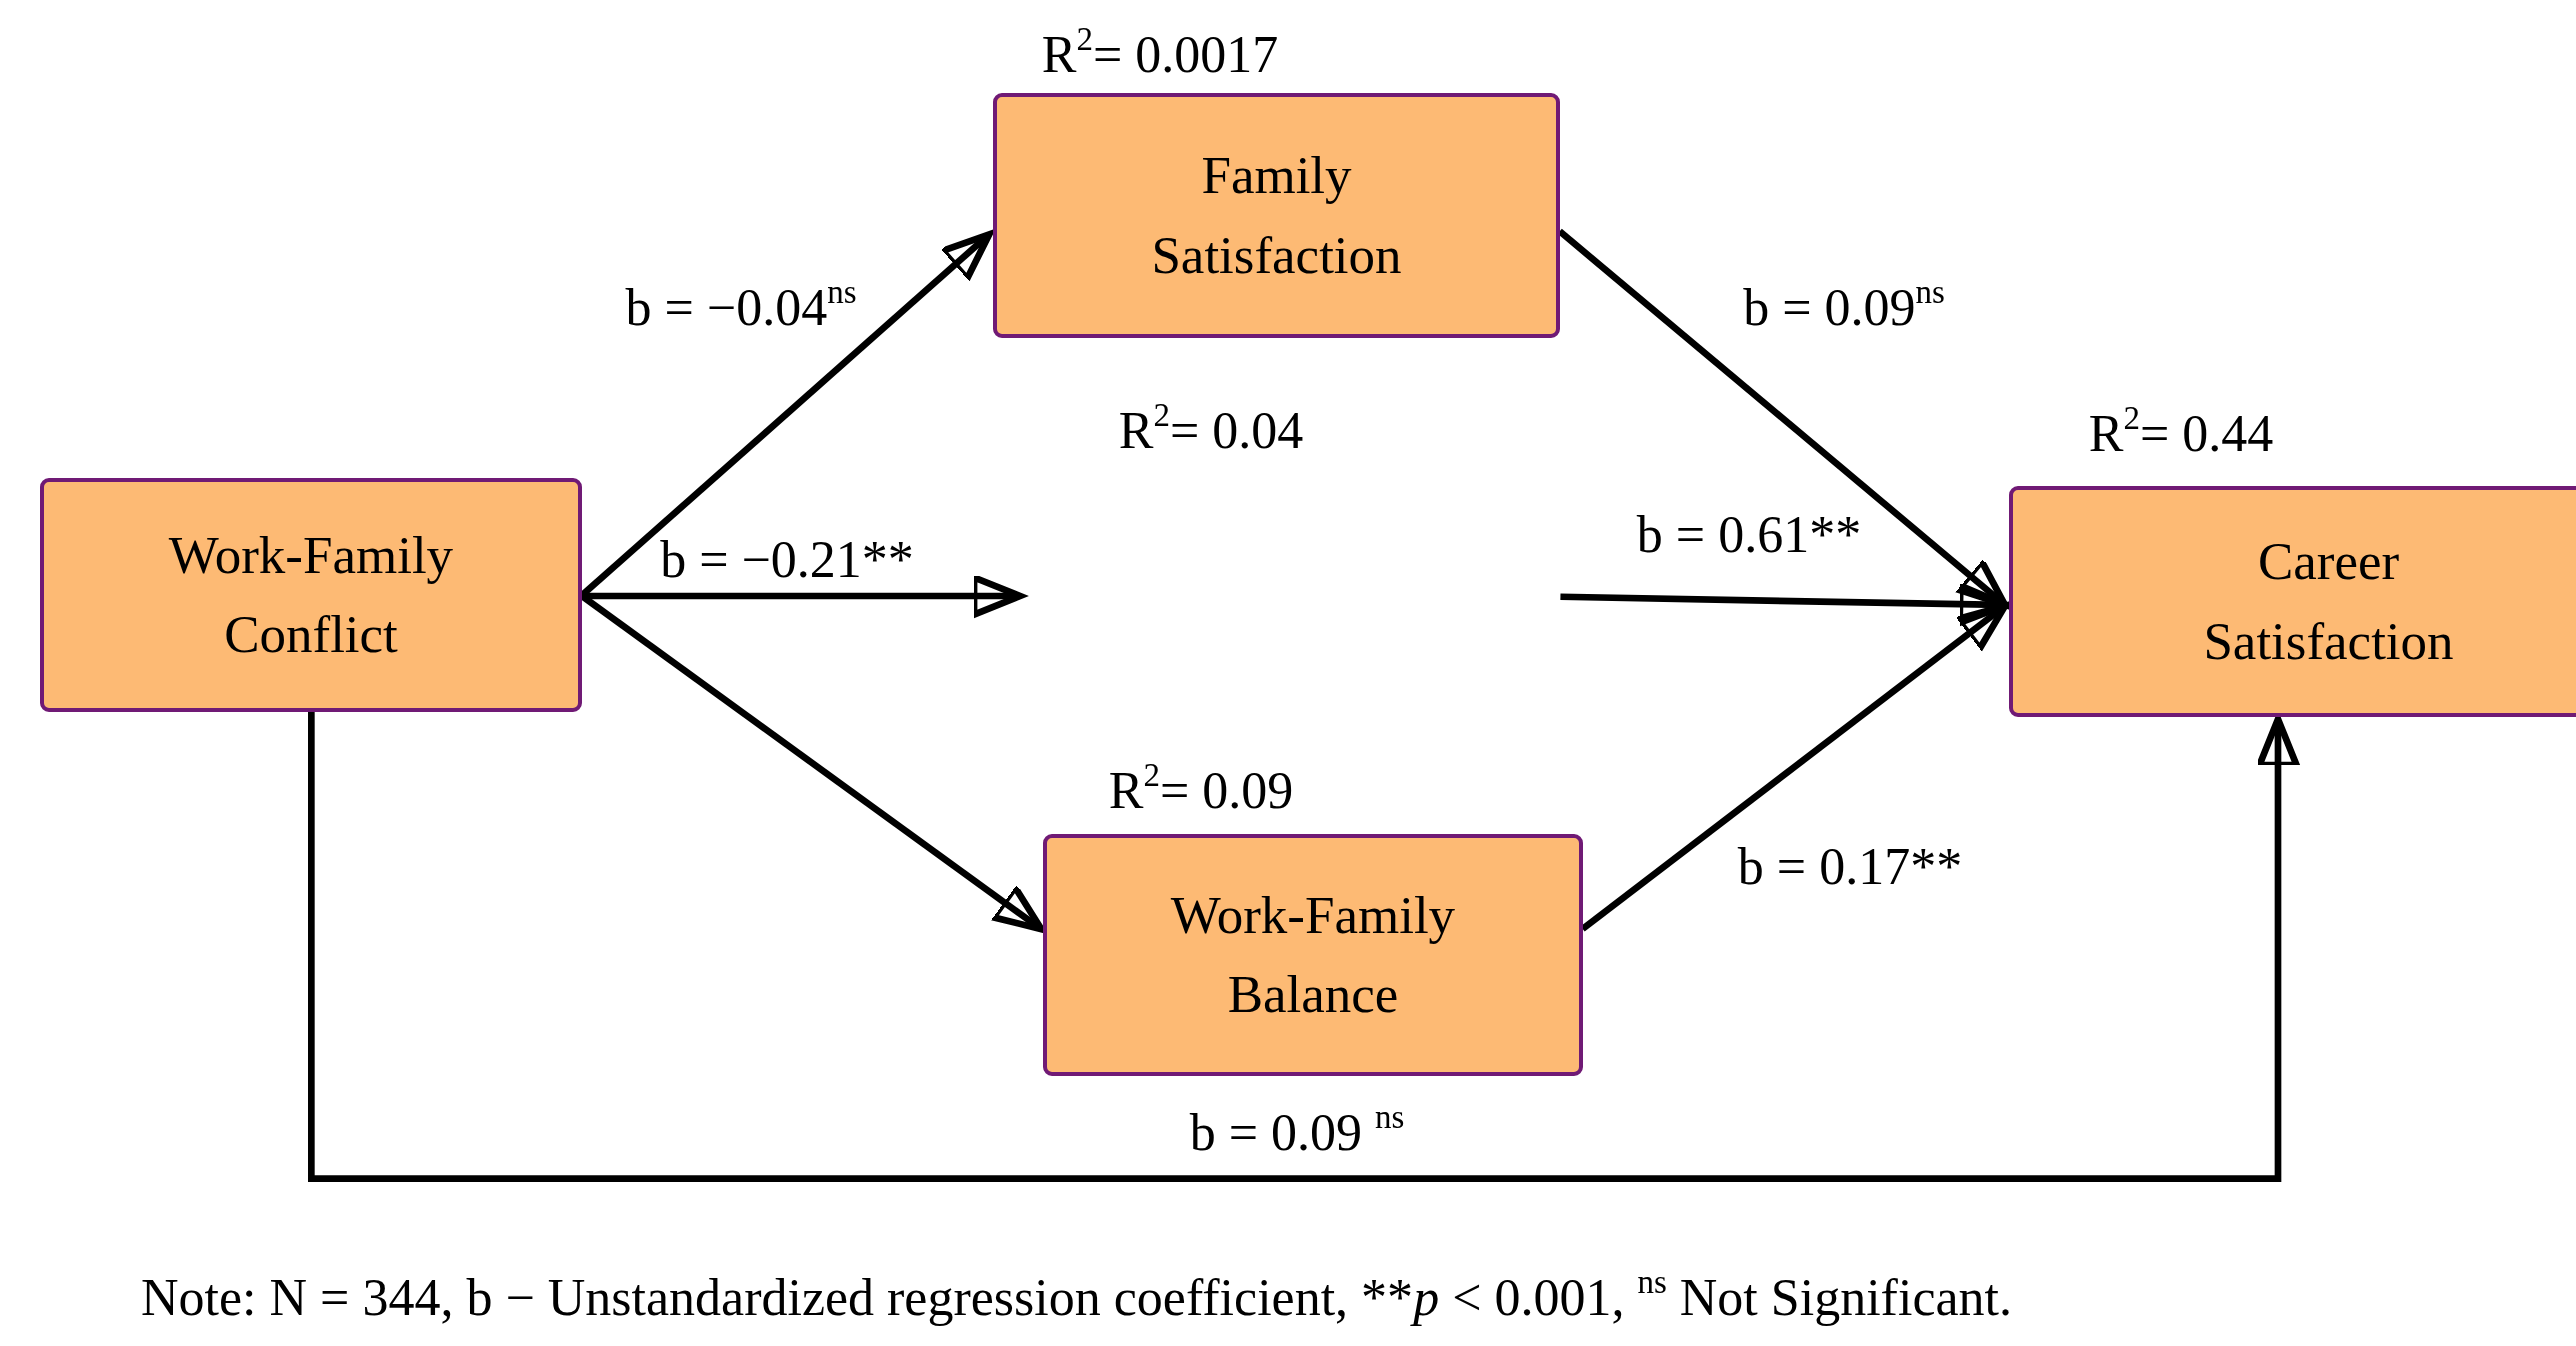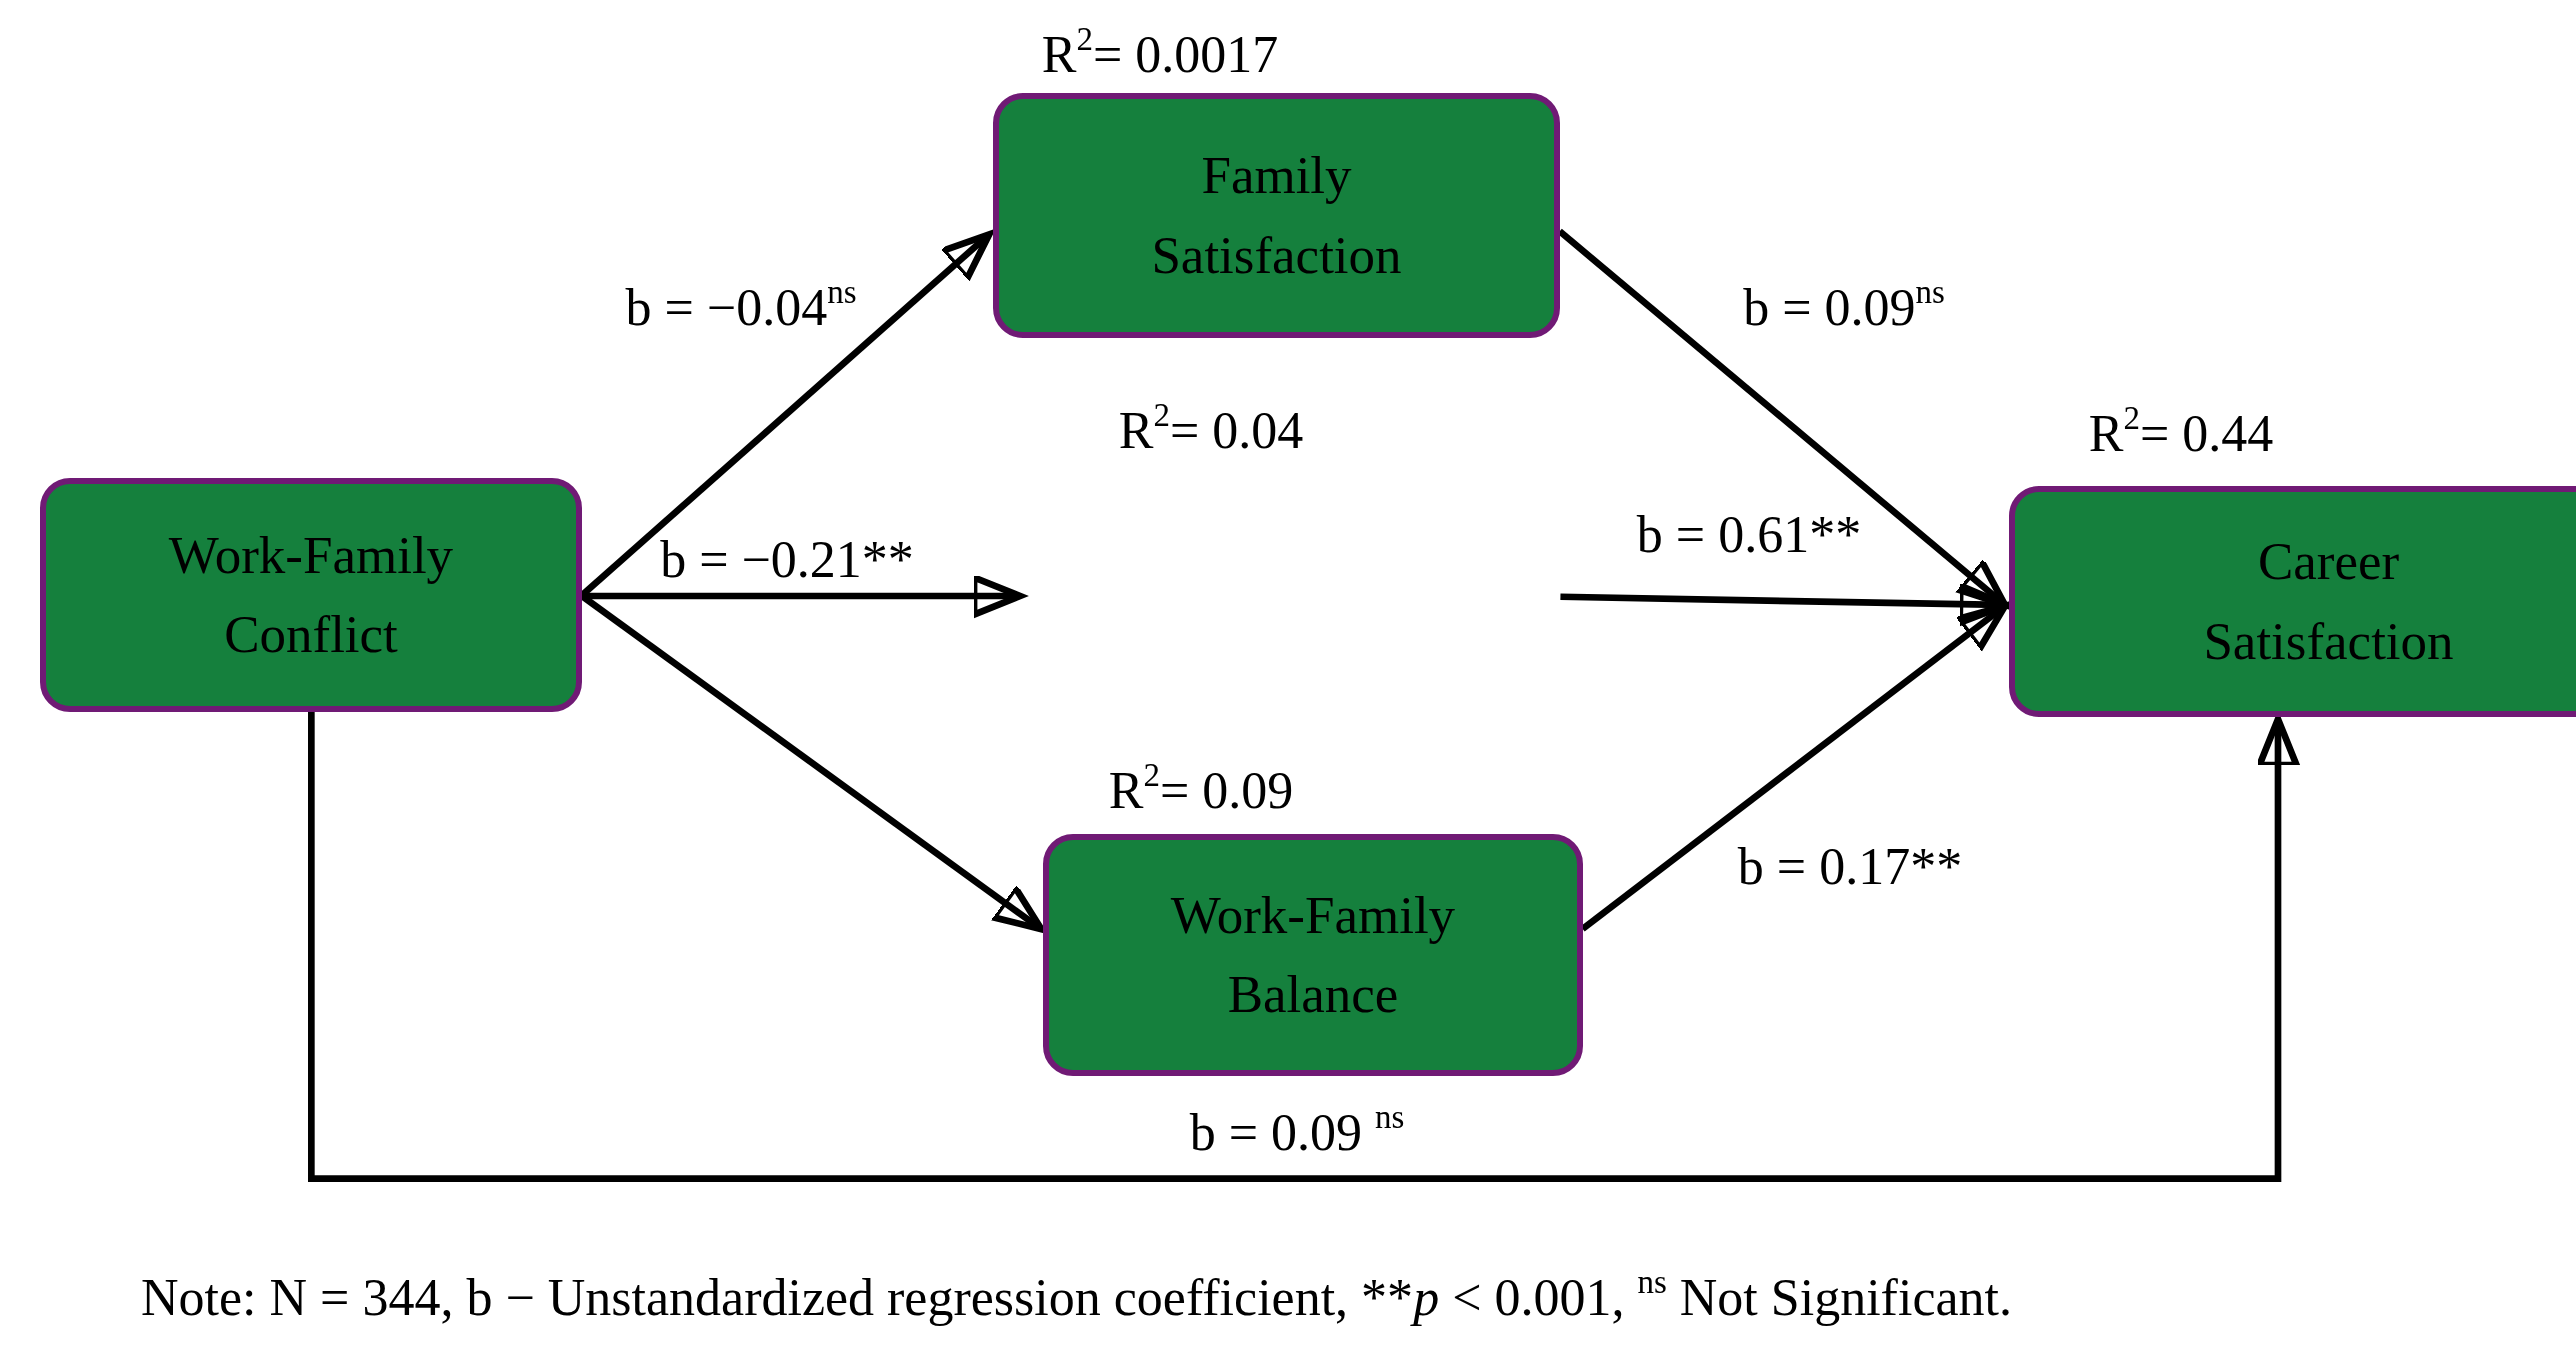--- a/index.html
+++ b/index.html
@@ -18,23 +18,23 @@
     width: 2576px; height: 1347px;
   }
   #arrow-layer path, #arrow-layer polyline {
     stroke: #000000;
     stroke-width: 9;
     fill: none;
   }
   .node-box {
     position: absolute;
     box-sizing: border-box;
-    background: #15803d;
-    border: 6px solid #701a75;
-    border-radius: 30px;
+    background: #fdba74;
+    border: 4px solid #701a75;
+    border-radius: 9px;
     display: flex;
     flex-direction: column;
     align-items: center;
     justify-content: center;
     text-align: center;
     font-size: 53px;
     line-height: 1.5;
   }
   #box-wfc { left: 40px;   top: 478px;  width: 542px; height: 234px; }
   #box-fam { left: 993px; top: 93px;  width: 567px; height: 245px; }

